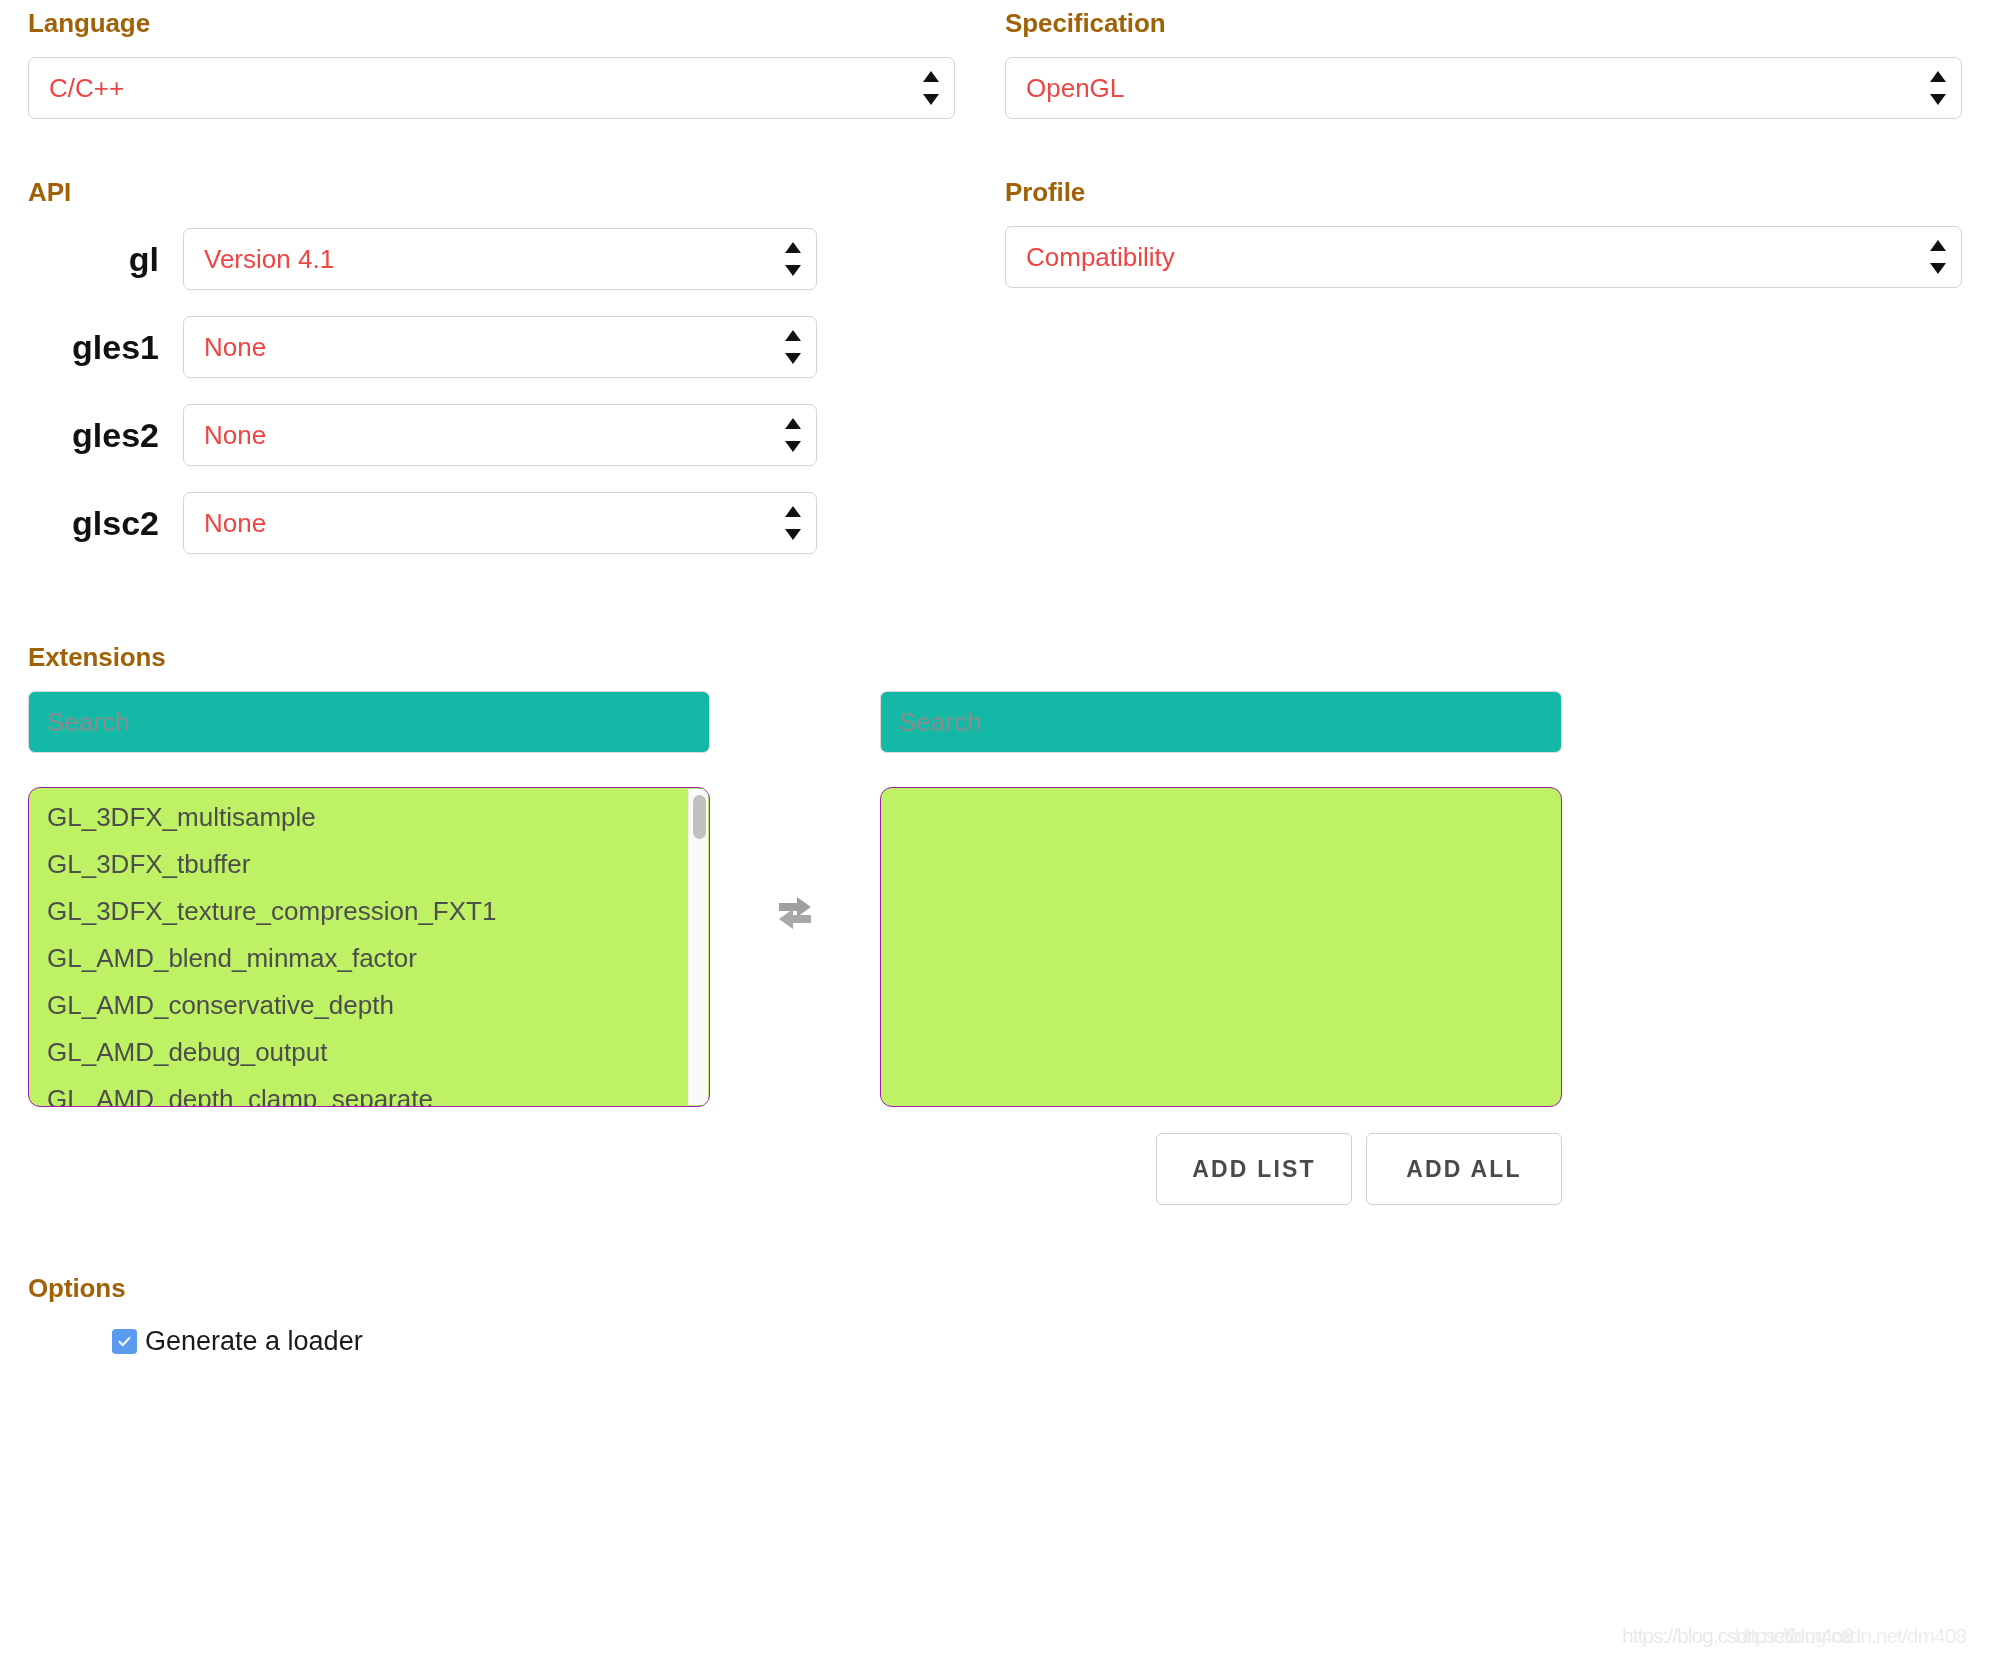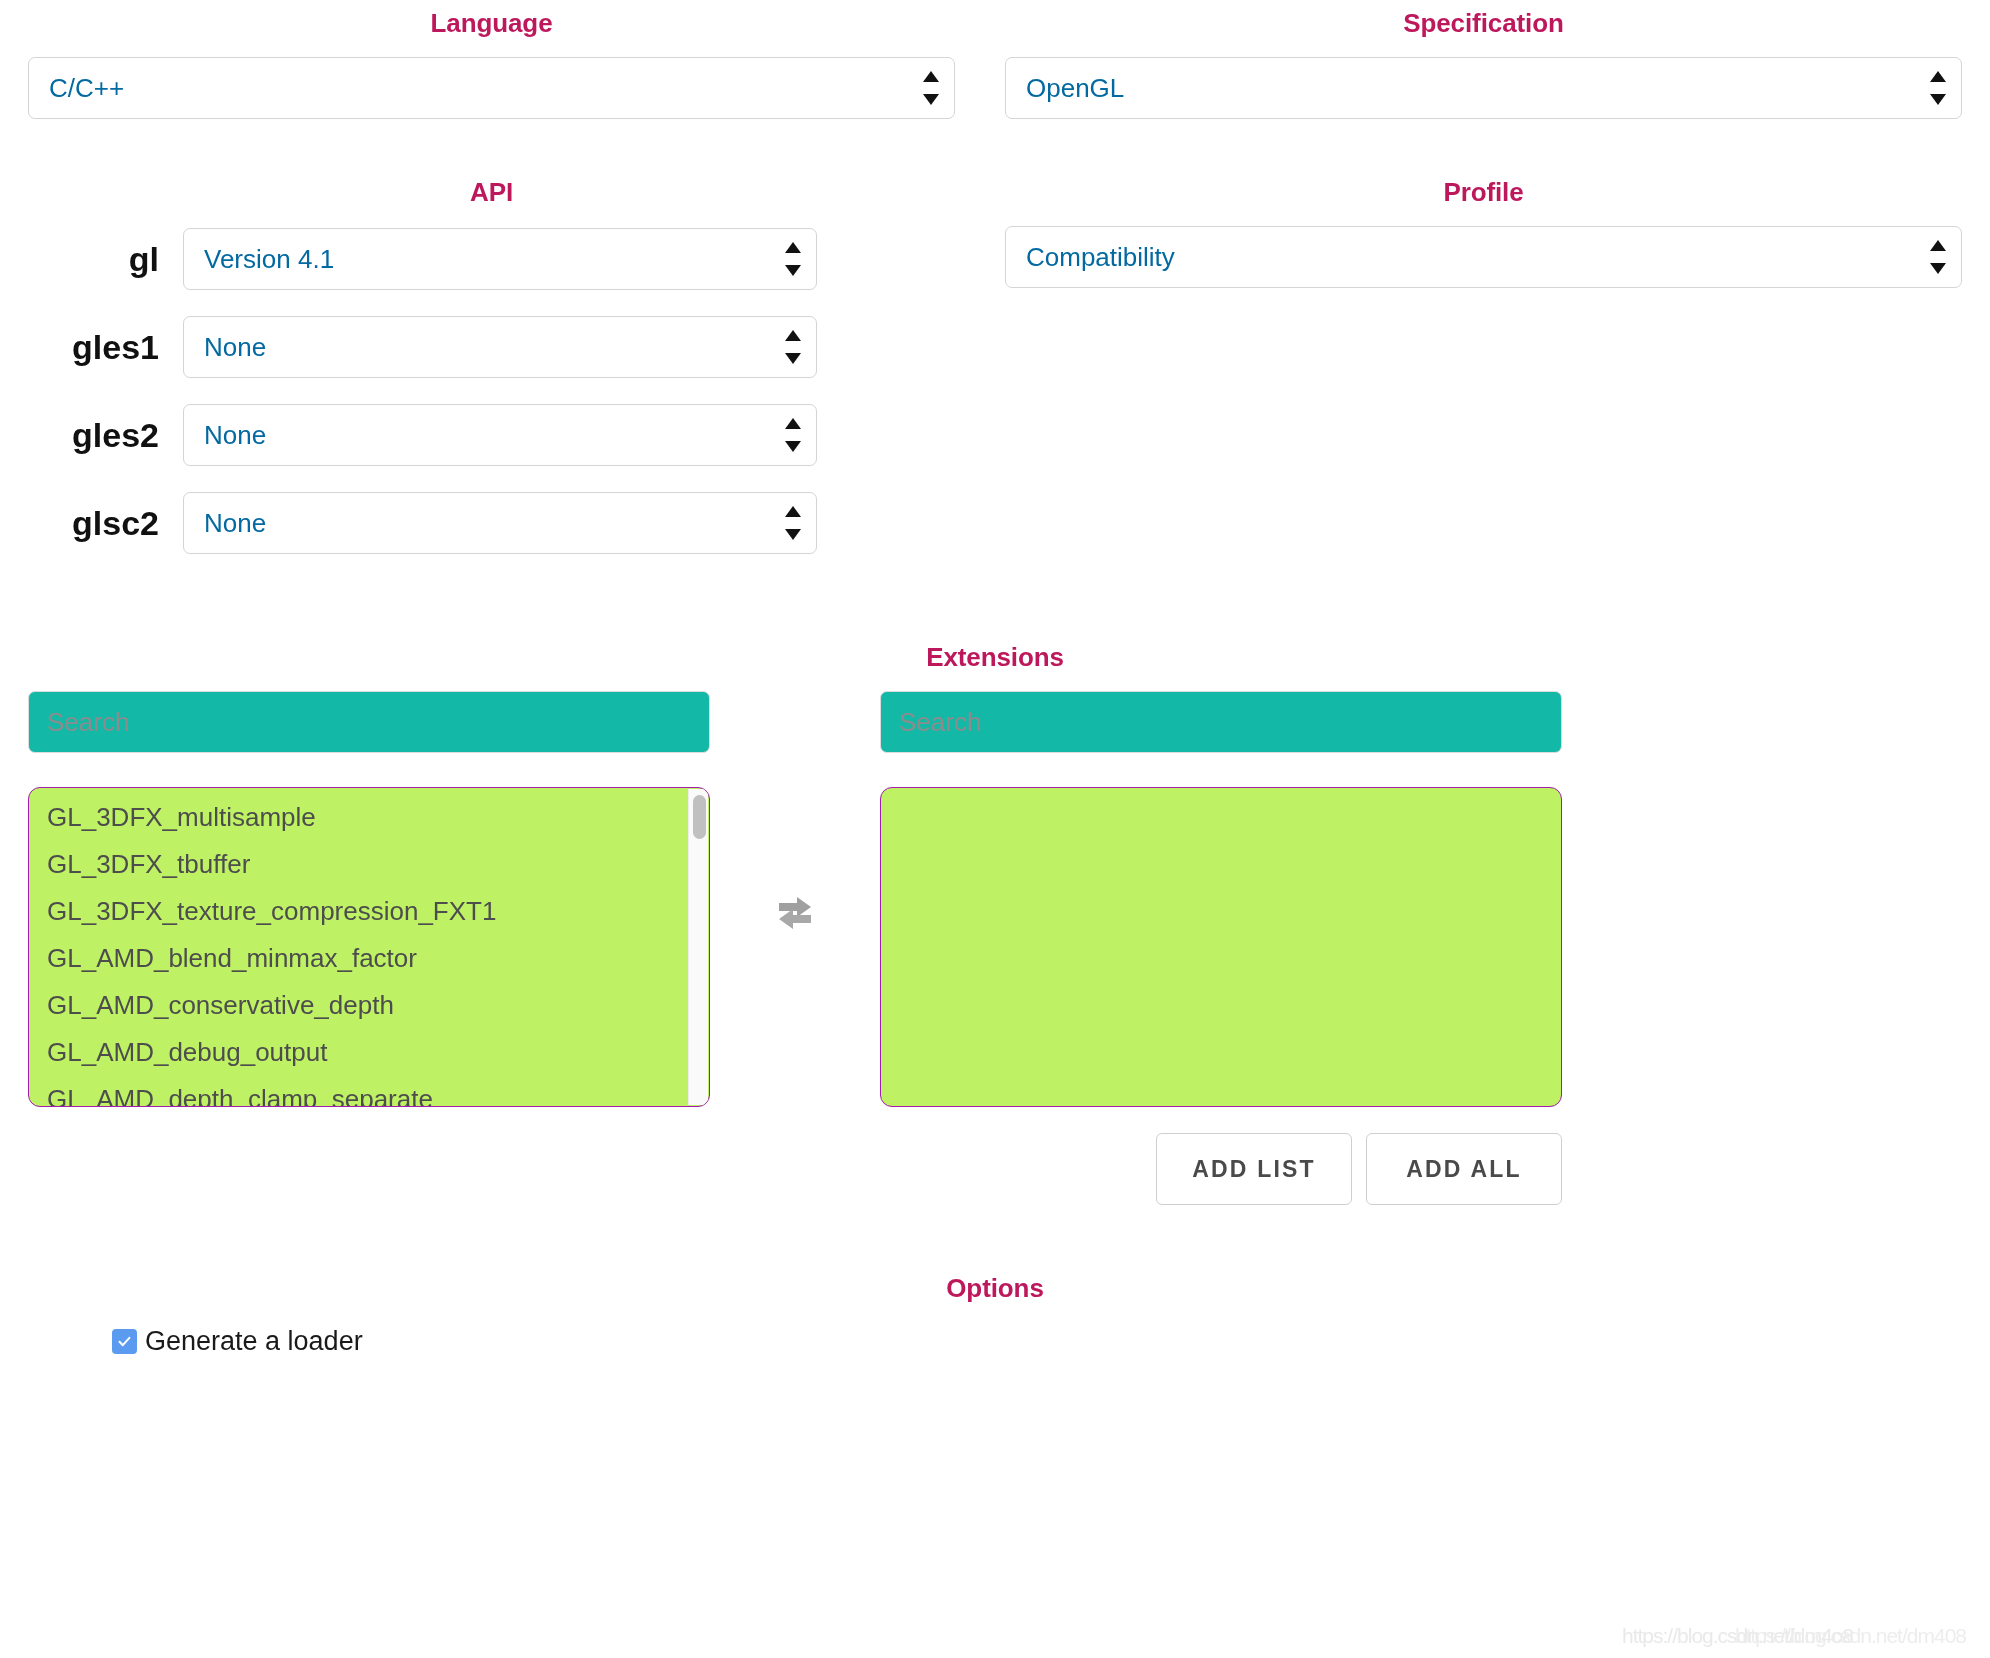--- a/index.html
+++ b/index.html
@@ -21,23 +21,22 @@
     position: relative;
     width: 1990px;
     height: 1658px;
     padding: 0 28px;
   }
 
   
   .section-heading {
     font-size: 26px;
     font-weight: bold;
-    color: #be185d;
+    color: #a16207;
     letter-spacing: -0.1px;
-    text-align: center;
   }
 
   
   .cols {
     display: flex;
     width: 100%;
   }
   .col-left  { width: 50%; padding-right: 40px; }
   .col-right { width: 50%; padding-left: 10px; }
 
@@ -45,21 +44,21 @@
   .sel-wrap { position: relative; }
   select.sel {
     -webkit-appearance: none;
     -moz-appearance: none;
     appearance: none;
     width: 100%;
     height: 62px;
     padding: 0 46px 0 20px;
     font-family: "Liberation Sans", sans-serif;
     font-size: 26px;
-    color: #0369a1;
+    color: #ef4444;
     background: #ffffff;
     border: 1px solid #d4d4d4;
     border-radius: 7px;
     outline: none;
   }
   .sel-arrows {
     position: absolute;
     right: 16px;
     top: 50%;
     transform: translateY(-50%);

